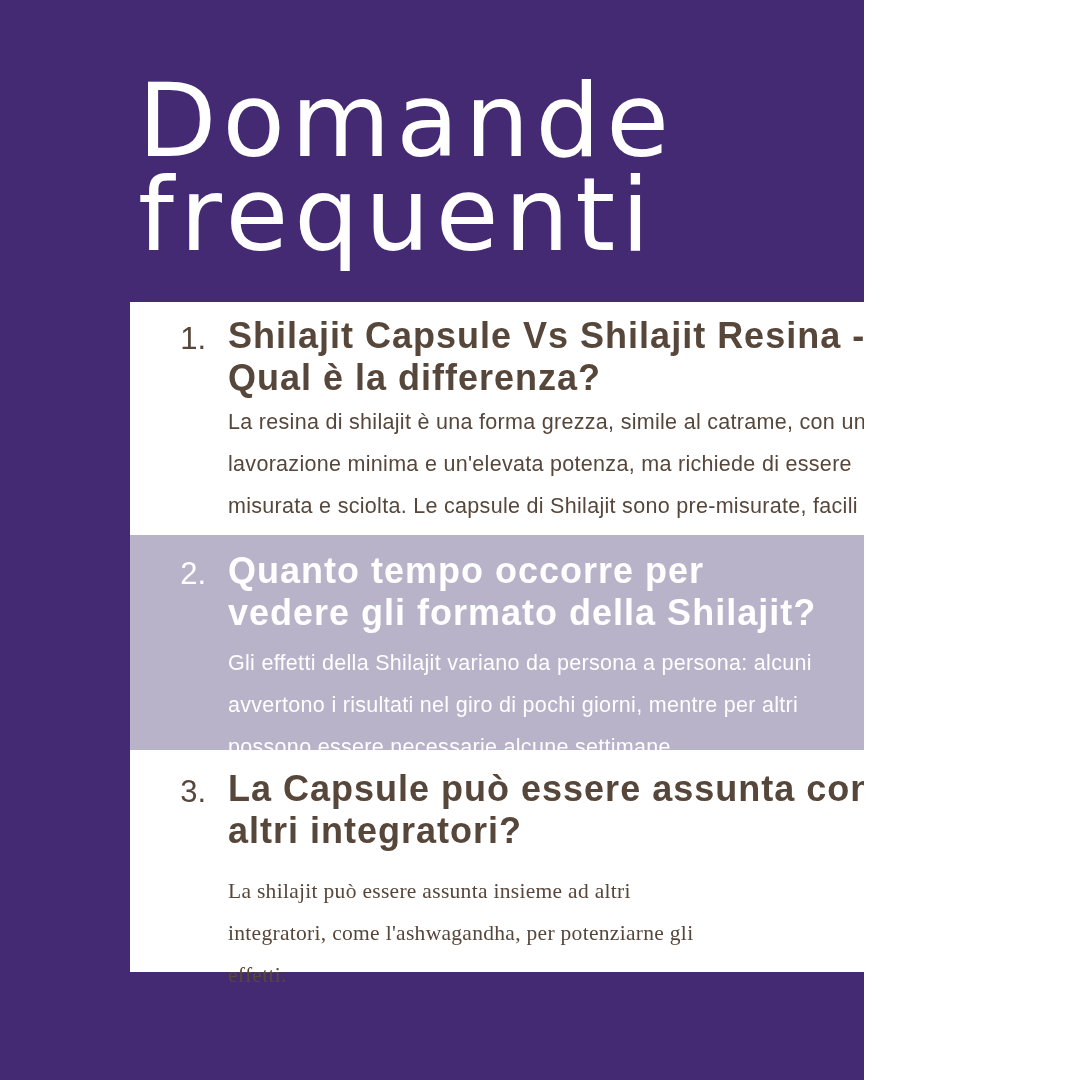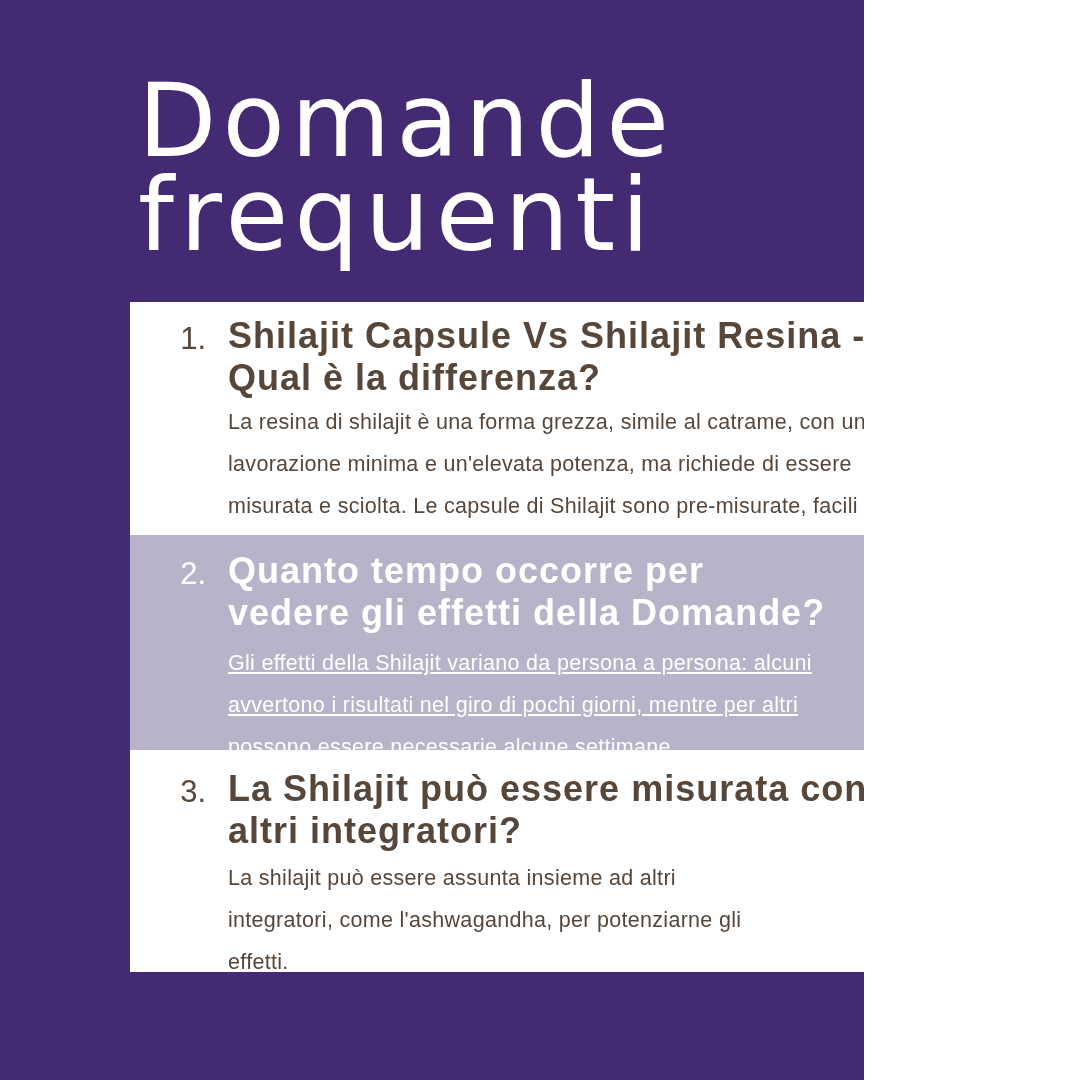--- a/index.html
+++ b/index.html
@@ -71,22 +71,22 @@
     white-space: pre-line;
   }
 
   .a {
     margin: 2px 0 0 0;
     font-size: 21.5px;
     line-height: 42px;
     letter-spacing: 0.3px;
     white-space: pre-line;
   }
-  .faq-2 .a { margin-top: 8px; text-decoration: underline; }
-  .faq-3 .a { margin-top: 5px; }
+  .faq-2 .a { margin-top: 8px; }
+  .faq-3 .a { margin-top: 18px; font-family: Liberation Serif, serif; }
 </style>
 </head>
 <body>
 
 <div class="poster">
 
   <h1 class="title">Domande
 frequenti</h1>
 
   <div class="card">
@@ -101,31 +101,31 @@
 misurata e sciolta. Le capsule di Shilajit sono pre-misurate, facili
 da assumere e più comode per l'uso quotidiano, offrendo gli
 stessi benefici fondamentali in un formato più semplice.</p>
       </div>
     </section>
 
     <section class="faq faq-2">
       <div class="num">2.</div>
       <div class="content">
         <h2 class="q">Quanto tempo occorre per
-vedere gli effetti della Domande?</h2>
+vedere gli formato della Shilajit?</h2>
         <p class="a">Gli effetti della Shilajit variano da persona a persona: alcuni
 avvertono i risultati nel giro di pochi giorni, mentre per altri
 possono essere necessarie alcune settimane.</p>
       </div>
     </section>
 
     <section class="faq faq-3">
       <div class="num">3.</div>
       <div class="content">
-        <h2 class="q">La Shilajit può essere misurata con
+        <h2 class="q">La Capsule può essere assunta con
 altri integratori?</h2>
         <p class="a">La shilajit può essere assunta insieme ad altri
 integratori, come l'ashwagandha, per potenziarne gli
 effetti.</p>
       </div>
     </section>
 
   </div>
 </div>
 

